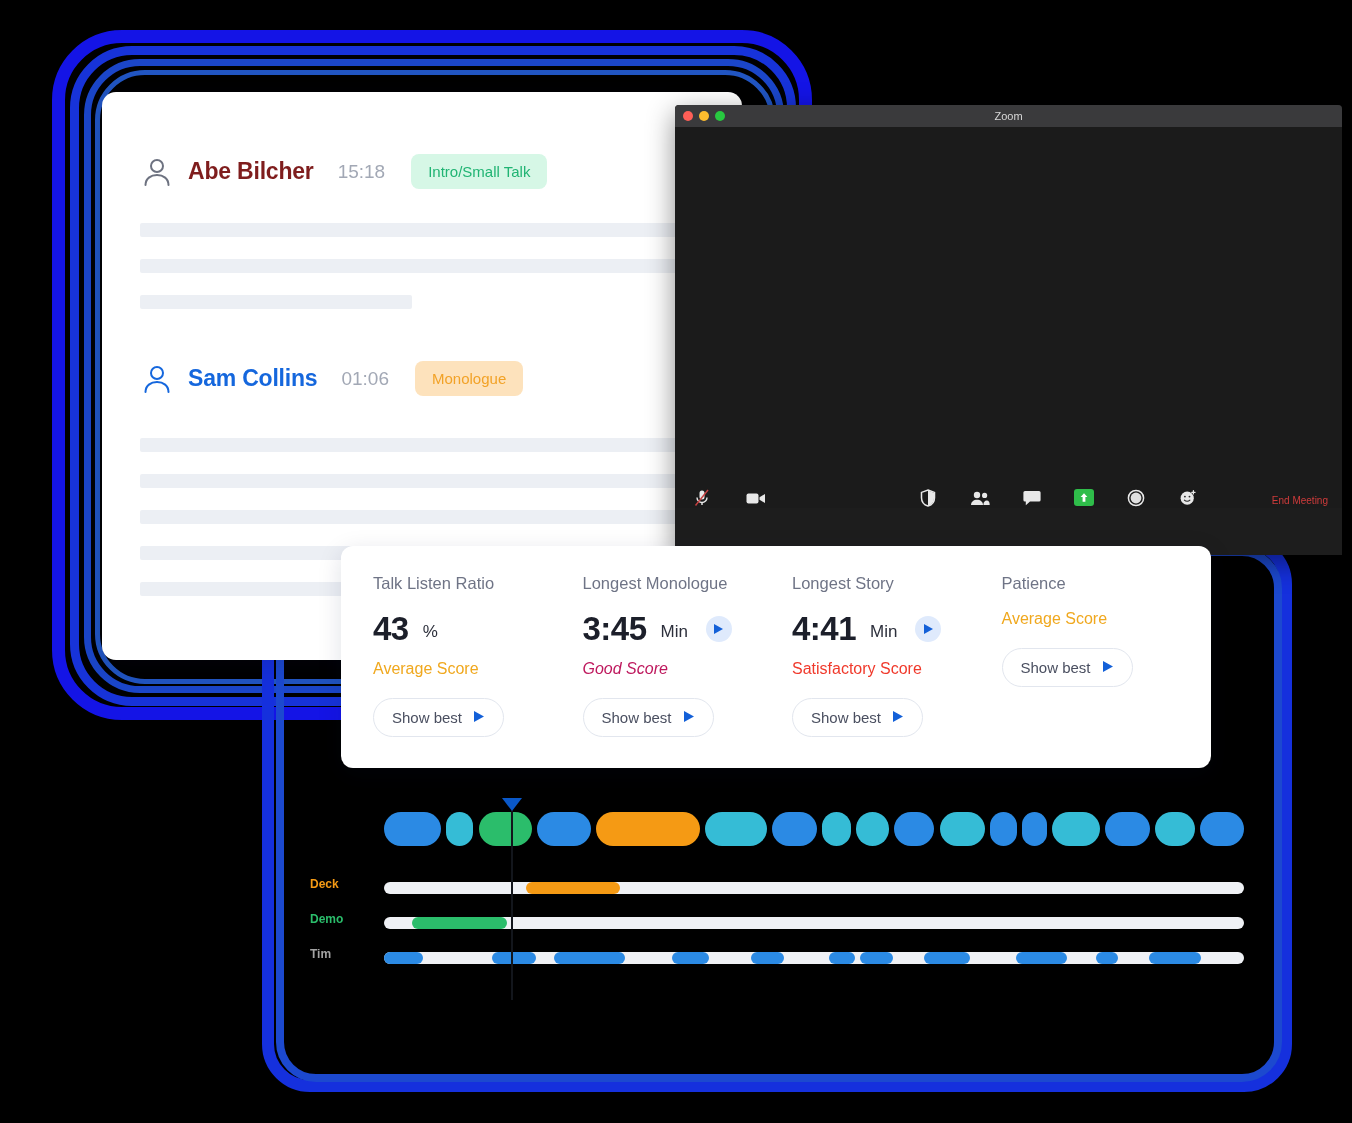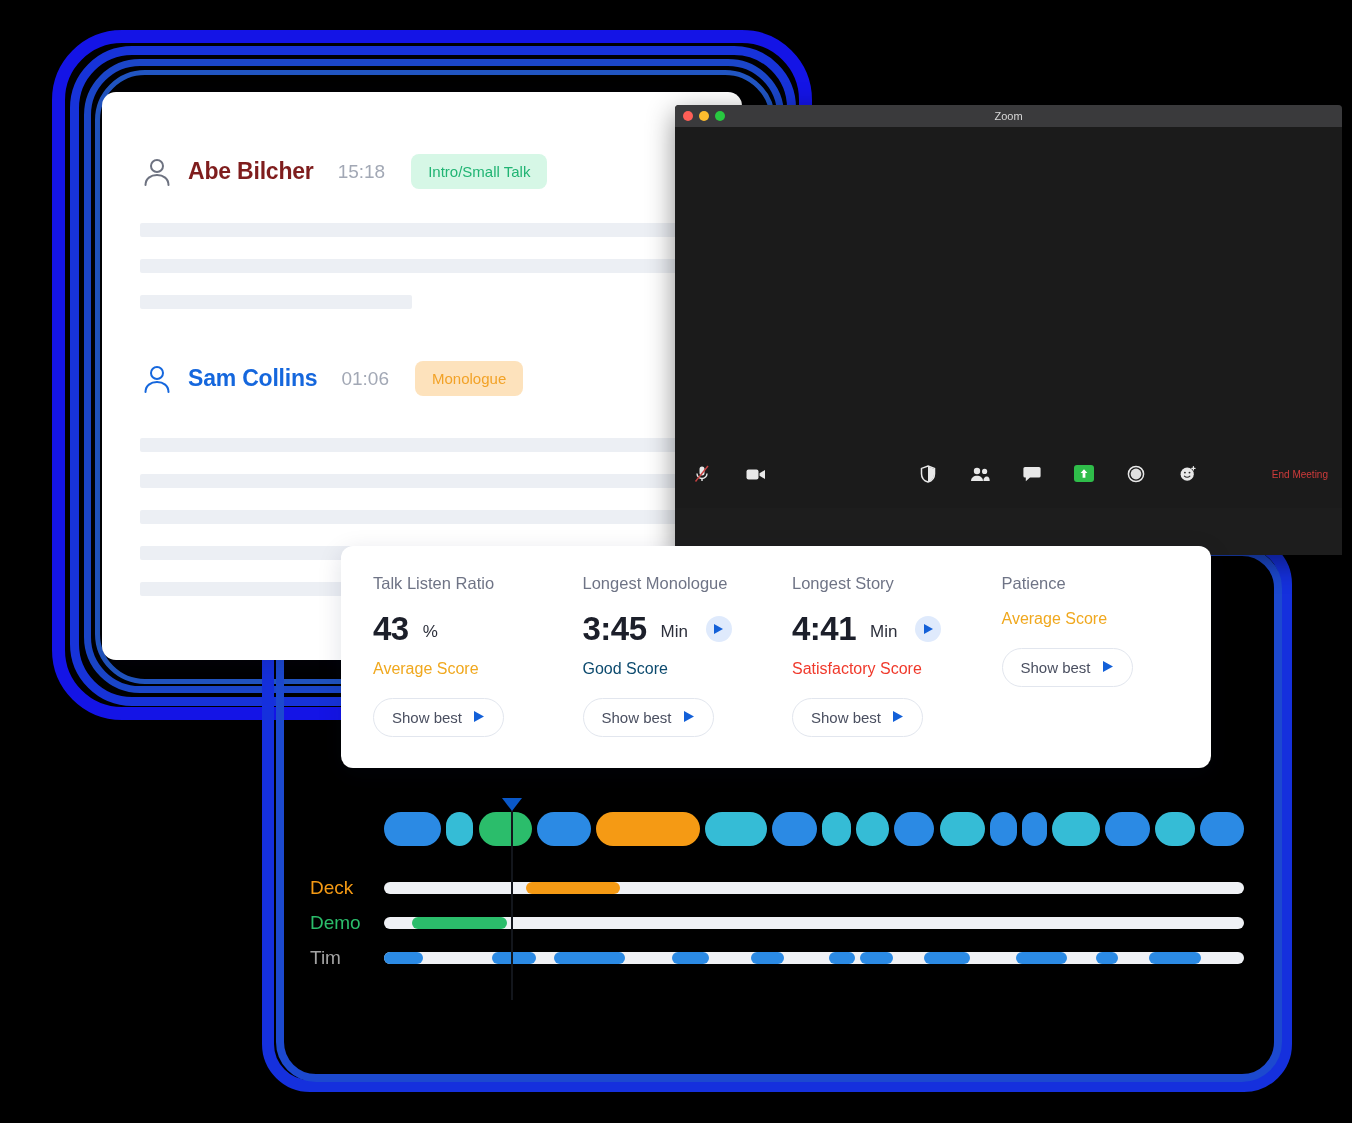--- a/index.html
+++ b/index.html
@@ -116,21 +116,21 @@
     content:""; position:absolute; left:12%; top:56%; width:78%; height:46%;
     background: radial-gradient(ellipse 70% 120% at 50% 100%, #1fc98a 0 72%, transparent 74%);
     border-radius: 40px 40px 0 0;
   }
   .p2-txt { position:absolute; left:24%; bottom:2%; width:58%; height:18%;
     color:#dff3ea; font-size:22px; font-weight:700; letter-spacing:2px;
     display:flex; align-items:center; justify-content:center; opacity:.75; }
 
   .zoom-bar {
     position: absolute; left: 0; right: 0; bottom: 0; height: 44px;
-    background: #1b1b1b; display: flex; align-items: flex-start;
+    background: #1b1b1b; display: flex; align-items: flex-end;
   }
   .zb-left { display: flex; align-items: center; gap: 32px; margin-left: 16px; }
   .zb-mid { display: flex; align-items: center; gap: 30px; margin-left: 150px; }
   .zb-right { margin-left: auto; margin-right: 14px; }
   .zicon { width: 22px; height: 20px; display:flex; align-items:center; justify-content:center; cursor: default; }
   .zicon svg { display:block; }
   .end-meeting { color: #cf3b3b; font-size: 10px; }
 
   
   .metrics {
@@ -144,21 +144,21 @@
   .m-title { font-size: 16.5px; color: #6f7486; margin-bottom: 17px; }
   .m-value-row { display: flex; align-items: center; gap: 10px; }
   .m-num { font-size: 33px; font-weight: 700; color: #1c1f2a; letter-spacing: -.5px; }
   .m-unit { font-size: 17px; color: #2d303c; font-weight: 400; margin-left: 4px; position: relative; top: 3px; }
   .m-play {
     width: 26px; height: 26px; border-radius: 50%;
     background: #dfeafc; display: flex; align-items: center; justify-content: center;
     margin-left: 8px; cursor: pointer;
   }
   .m-score { font-size: 16px; margin-top: 12px; }
-  .sc-avg { color: #f0a81e; } .sc-good { color: #0c4a6e; } .sc-sat { color: #f0392b; }
+  .sc-avg { color: #f0a81e; } .sc-good { color: #be185d; font-style: italic; } .sc-sat { color: #f0392b; }
   .showbest {
     margin-top: 20px; display: inline-flex; align-items: center; gap: 11px;
     border: 1px solid #e2e6ee; border-radius: 22px;
     padding: 10px 18px; font-size: 15px; color: #4a4f60; background: #fff; cursor: pointer;
   }
 
   
   .timeline {
     position: absolute; left: 272px; top: 592px;
     width: 1010px; height: 490px;
@@ -169,21 +169,21 @@
   .tl-overview { position: relative; height: 60px; margin: 0 0 0 0; }
   .ov-pill { position: absolute; top: 22px; height: 34px; border-radius: 17px; }
   .playhead { position: absolute; top: 10px; width: 1.6px; height: 200px; background: #13161c; z-index: 5; }
   .playhead-tip {
     position: absolute; top: -2px; left: -9px; width: 0; height: 0;
     border-left: 10px solid transparent; border-right: 10px solid transparent;
     border-top: 13px solid #0a58c8;
   }
   .tl-rows { position: absolute; top: 84px; left: 0; right: 0; }
   .tl-row { position: relative; height: 35px; }
-  .tl-label { position: absolute; left: 38px; top: 3px; font-size: 19px; font-weight: 400; width: 100px; }
+  .tl-label { position: absolute; left: 38px; top: 3px; font-size: 12px; font-weight: 700; width: 100px; }
   .tl-track { position: absolute; left: 112px; right: 38px; top: 8px; height: 12px; background: #eff1f5; border-radius: 6px; }
   .seg { position: absolute; top: 0; height: 12px; border-radius: 6px; }
   .c-deck { color: #f59a14; } .c-demo { color: #2bbd6b; } .c-mic { color: #2bb3d4; } .c-tim { color: #a3a3a3; }
 </style>
 </head>
 <body>
 
 <div class="stage">
 
   <div class="frame f1"></div>

